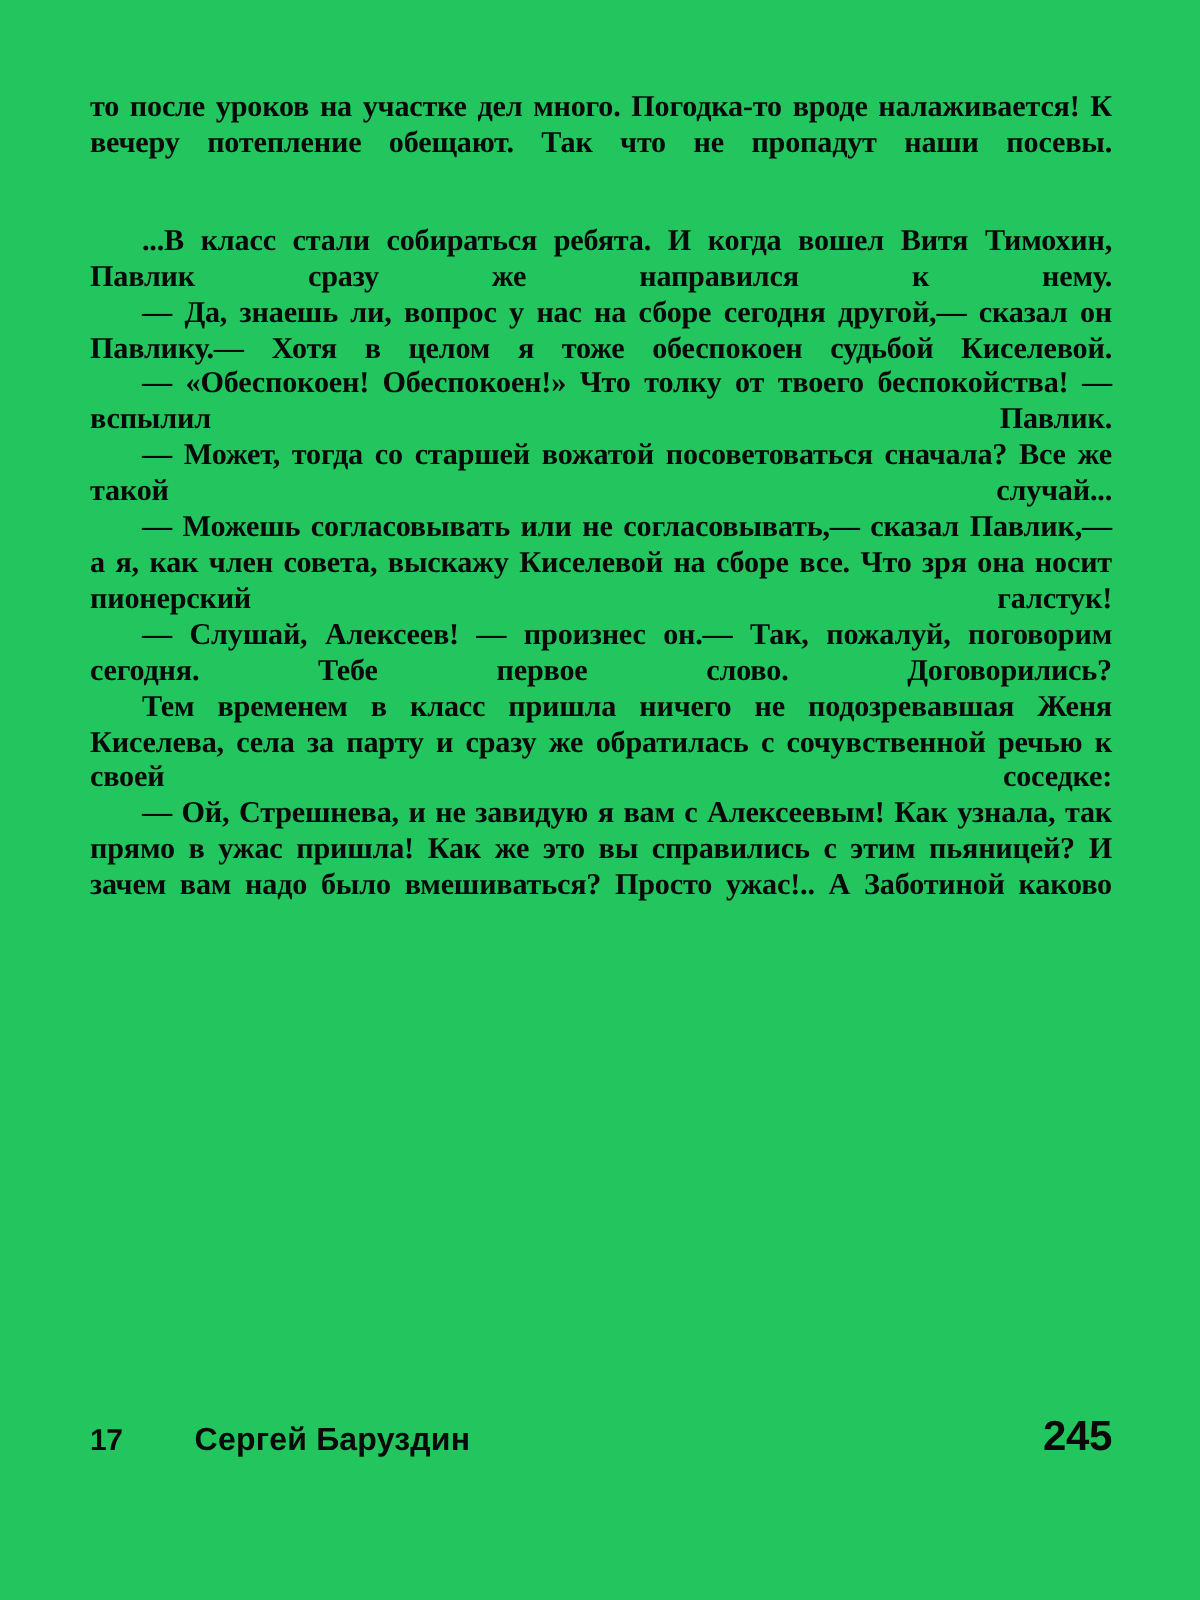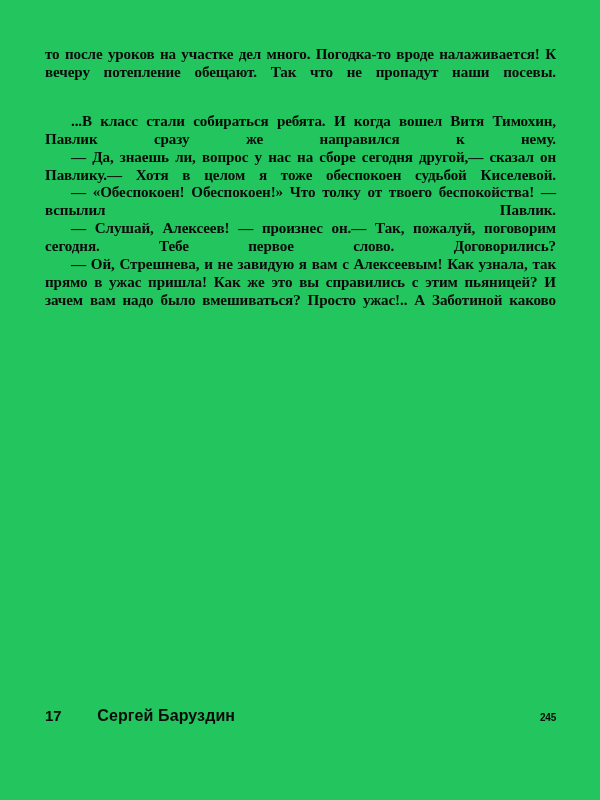--- a/index.html
+++ b/index.html
@@ -64,21 +64,21 @@
   .folio-left {
     font-size: 15px;
     letter-spacing: -0.2px;
   }
   .running-head {
     font-size: 16px;
     margin-left: 36px;
     letter-spacing: 0.1px;
   }
   .folio-right {
-    font-size: 10px;
+    font-size: 21px;
     letter-spacing: -0.2px;
   }
 </style>
 </head>
 <body>
 
 <div class="page">
 
   <div class="textblock">
 
@@ -86,25 +86,28 @@
 
     <div class="scene-gap"></div>
 
     <p class="para stretch">...В класс стали собираться ребята. И когда вошел Витя Тимохин, Павлик сразу же направился к нему.</p>
 
 
     <p class="para stretch">— Да, знаешь ли, вопрос у нас на сборе сегодня другой,— сказал он Павлику.— Хотя в целом я тоже обеспокоен судьбой Киселевой.</p>
 
     <p class="para stretch">— «Обеспокоен! Обеспокоен!» Что толку от твоего беспокойства! — вспылил Павлик.</p>
 
+    <p class="para stretch">— Может, тогда со старшей вожатой посоветоваться сначала? Все же такой случай...</p>
 
+    <p class="para stretch">— Можешь согласовывать или не согласовывать,— сказал Павлик,— а я, как член совета, выскажу Киселевой на сборе все. Что зря она носит пионерский галстук!</p>
 
 
     <p class="para stretch">— Слушай, Алексеев! — произнес он.— Так, пожалуй, поговорим сегодня. Тебе первое слово. Договорились?</p>
 
+    <p class="para stretch">Тем временем в класс пришла ничего не подозревавшая Женя Киселева, села за парту и сразу же обратилась с сочувственной речью к своей соседке:</p>
 
     <p class="para stretch">— Ой, Стрешнева, и не завидую я вам с Алексеевым! Как узнала, так прямо в ужас пришла! Как же это вы справились с этим пьяницей? И зачем вам надо было вмешиваться? Просто ужас!.. А Заботиной каково</p>
 
   </div>
 
   <div class="footer">
     <div class="footer-left">
       <span class="folio-left">17</span>
       <span class="running-head">Сергей Баруздин</span>
     </div>

